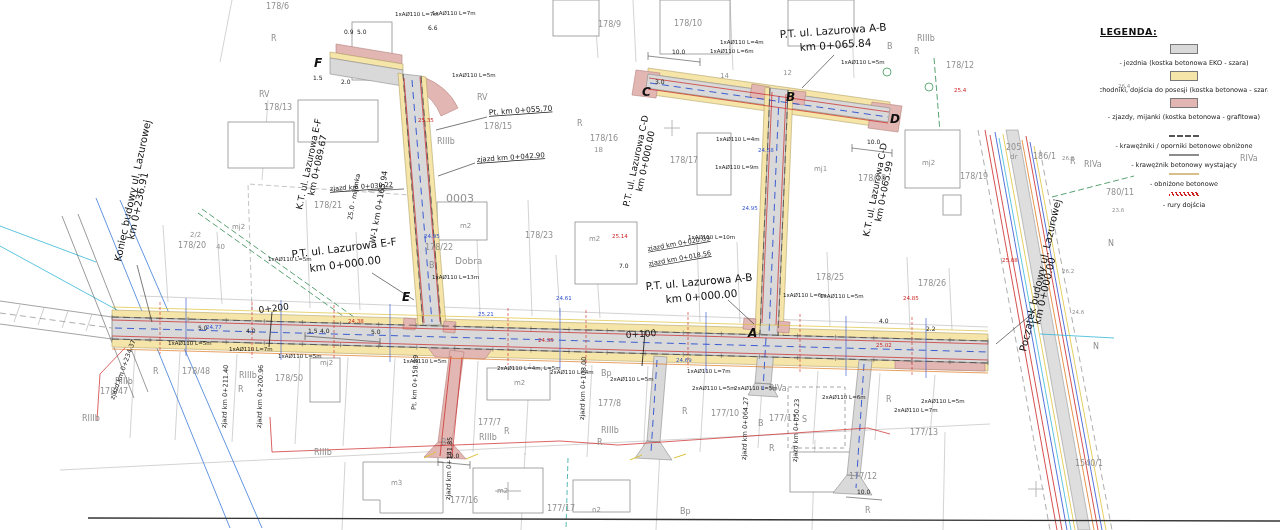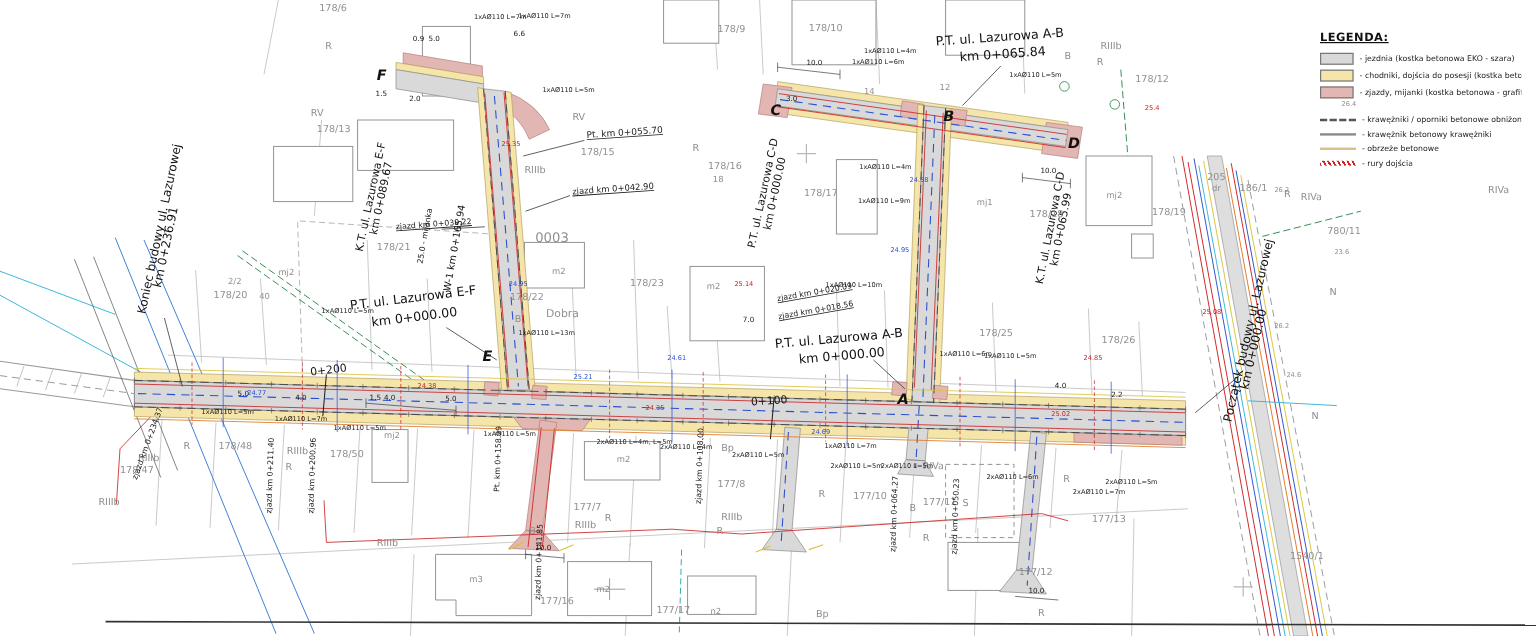--- a/index.html
+++ b/index.html
@@ -2,21 +2,21 @@
 <html><head>
 <meta charset="utf-8">
 <style>
   html,body{margin:0;padding:0;background:#ffffff;}
   .stage{position:relative;width:1280px;height:530px;background:#ffffff;overflow:hidden;
          font-family:"DejaVu Sans",sans-serif;}
   .stage svg{position:absolute;left:0;top:0;}
   
   .legend{position:absolute;left:1100px;top:26px;width:168px;overflow:hidden;white-space:nowrap;}
   .legend-title{font-size:9.5px;font-weight:bold;text-decoration:underline;letter-spacing:.4px;color:#111;margin-bottom:7px;}
-  .legend-row{display:flex;align-items:center;gap:5px;margin:4px 0;font-size:6.5px;color:#222;}
+  .legend-row{display:flex;align-items:center;gap:5px;margin:4px 0;font-size:6.5px;color:#222;flex-direction:column;}
   .legend-row.gap-top{margin-top:14px;}
   .sw-area{width:26px;height:8px;border:1px solid #777;flex:0 0 auto;}
   .sw-line{width:30px;height:0;flex:0 0 auto;}
   .sw-hatch{width:30px;height:4px;flex:0 0 auto;}
   .legend-label{overflow:hidden;}
   
   text{font-family:"DejaVu Sans",sans-serif;}
 </style>
 </head>
 <body>
@@ -389,25 +389,25 @@
         <div class="legend-row">
           <span class="sw-area" style="background: rgb(226, 182, 178);"></span>
           <span class="legend-label">- zjazdy, mijanki (kostka betonowa - grafitowa)</span>
         </div>
         <div class="legend-row gap-top">
           <span class="sw-line" style="border-top: 2px dashed rgb(85, 85, 85);"></span>
           <span class="legend-label">- krawężniki / oporniki betonowe obniżone</span>
         </div>
         <div class="legend-row">
           <span class="sw-line" style="border-top: 2px solid rgb(140, 140, 140);"></span>
-          <span class="legend-label">- krawężnik betonowy krawężniki</span>
+          <span class="legend-label">- krawężnik betonowy wystający</span>
         </div>
         <div class="legend-row">
           <span class="sw-line" style="border-top: 2px solid rgb(216, 192, 138);"></span>
-          <span class="legend-label">- obrzeże betonowe</span>
+          <span class="legend-label">- obniżone betonowe</span>
         </div>
         <div class="legend-row">
           <span class="sw-hatch" style="background: repeating-linear-gradient(60deg, rgb(204, 34, 34) 0px, rgb(204, 34, 34) 1.5px, transparent 1.5px, transparent 3.5px);"></span>
           <span class="legend-label">- rury dojścia</span>
         </div>
       </div>
 </div>
 
 </div>
 

